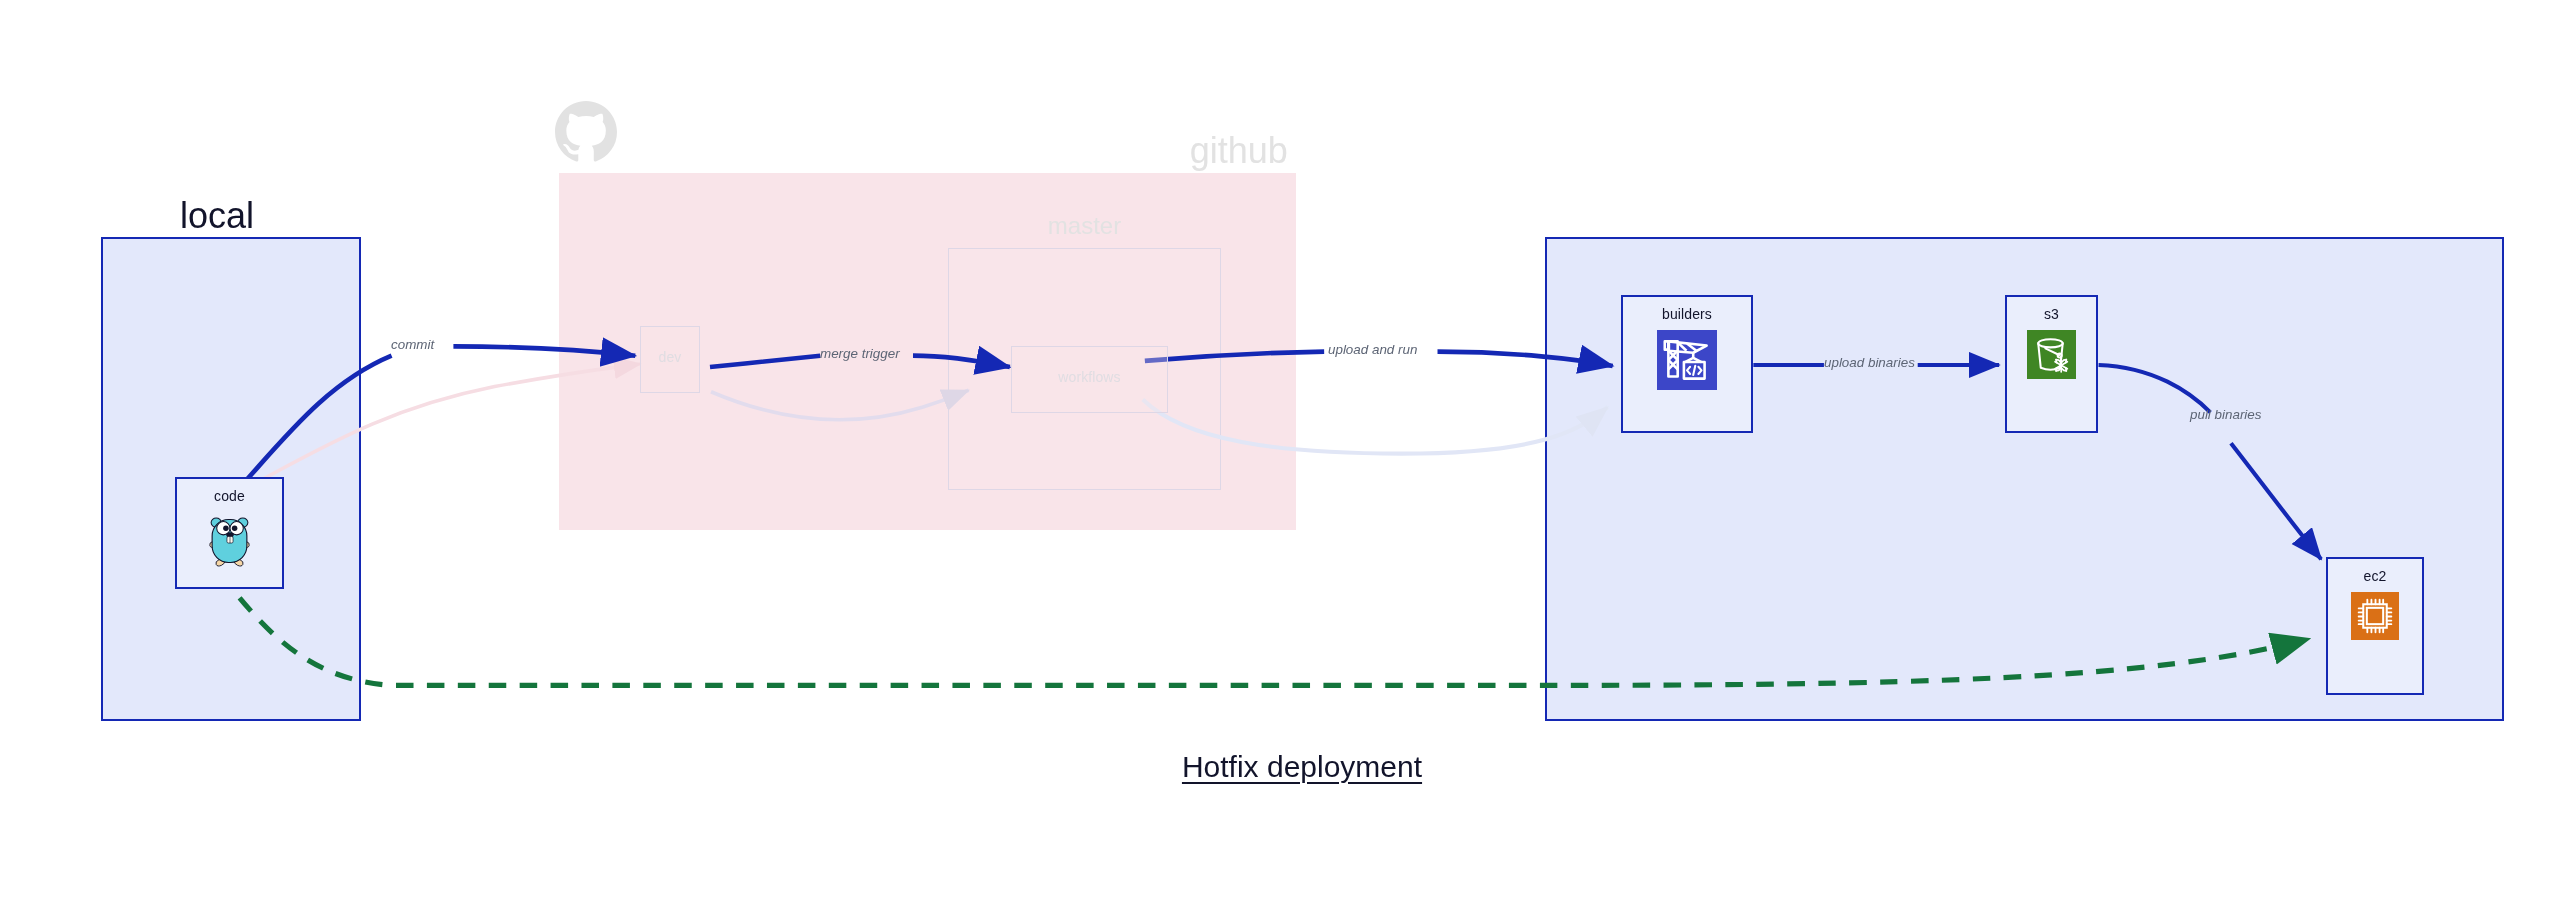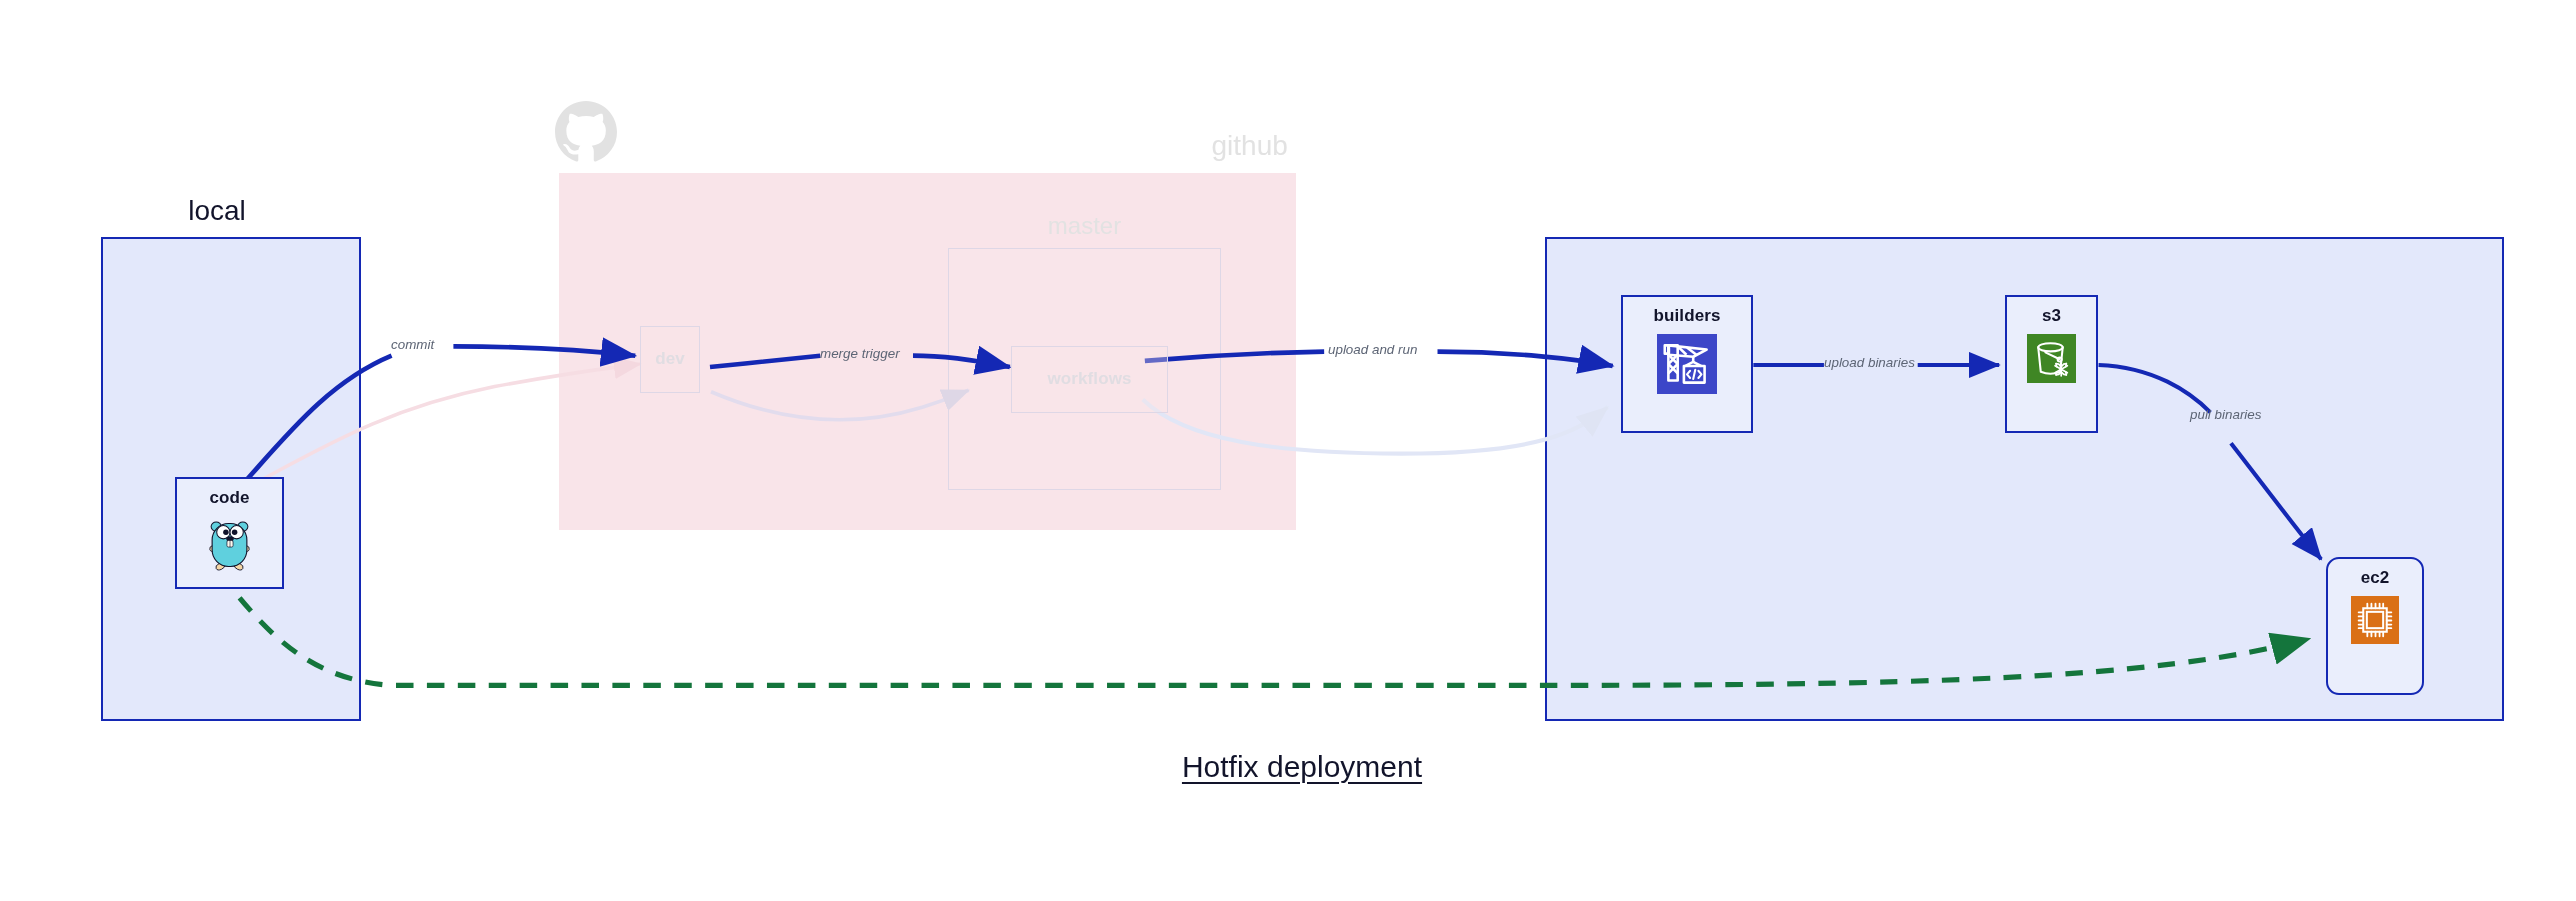--- a/index.html
+++ b/index.html
@@ -36,42 +36,42 @@
     background: #e3e8fb;
     border: 2.6px solid #1428b4;
   }
   .group-github {
     background: #f9e4e9;
     border: none;
   }
   .group-label {
     position: absolute;
     text-align: center;
-    font-size: 28px;
+    font-size: 36px;
     color: #12142b;
     font-family: "Liberation Sans", sans-serif;
     white-space: nowrap;
   }
   .group-label.faded {
     color: #e2e2e2;
   }
   
   .node {
     position: absolute;
     box-sizing: border-box;
     background: #eaeefc;
     border: 2.6px solid #1428b4;
     display: flex;
     flex-direction: column;
     align-items: center;
     justify-content: flex-start;
   }
   .node .node-title {
-    font-size: 17px;
-    font-weight: bold;
+    font-size: 14px;
+    font-weight: normal;
     color: #12142b;
     margin-top: 9.3px;
     letter-spacing: 0.1px;
     white-space: nowrap;
   }
   .node .node-icon {
     margin-top: 8.2px;
     display: block;
   }
   
@@ -287,21 +287,21 @@
             <line x1="77" y1="80" x2="72" y2="79"></line>
           <line x1="77" y1="58" x2="76" y2="64"></line>
             <line x1="77" y1="58" x2="72" y2="59"></line>
           <line x1="57" y1="80" x2="58" y2="74"></line>
             <line x1="57" y1="80" x2="62" y2="79"></line>
         </g>
       </svg>
     </div>
   </div>
 
-  <div class="node" style="left:2326px; top:557px; width:98px; height:138px;border-radius:13px;">
+  <div class="node" style="left:2326px; top:557px; width:98px; height:138px;">
     <div class="node-title">ec2</div>
     <div class="node-icon">
       <svg width="48" height="48" viewBox="0 0 94 94" aria-hidden="true">
         <rect x="0" y="0" width="94" height="94" fill="#da7016"></rect>
         <g fill="none" stroke="#ffffff" stroke-width="4">
           <rect x="24" y="24" width="46" height="46"></rect>
           <rect x="31" y="31" width="32" height="32"></rect>
         </g>
         <g stroke="#ffffff" stroke-width="3.6" stroke-linecap="round">
 

